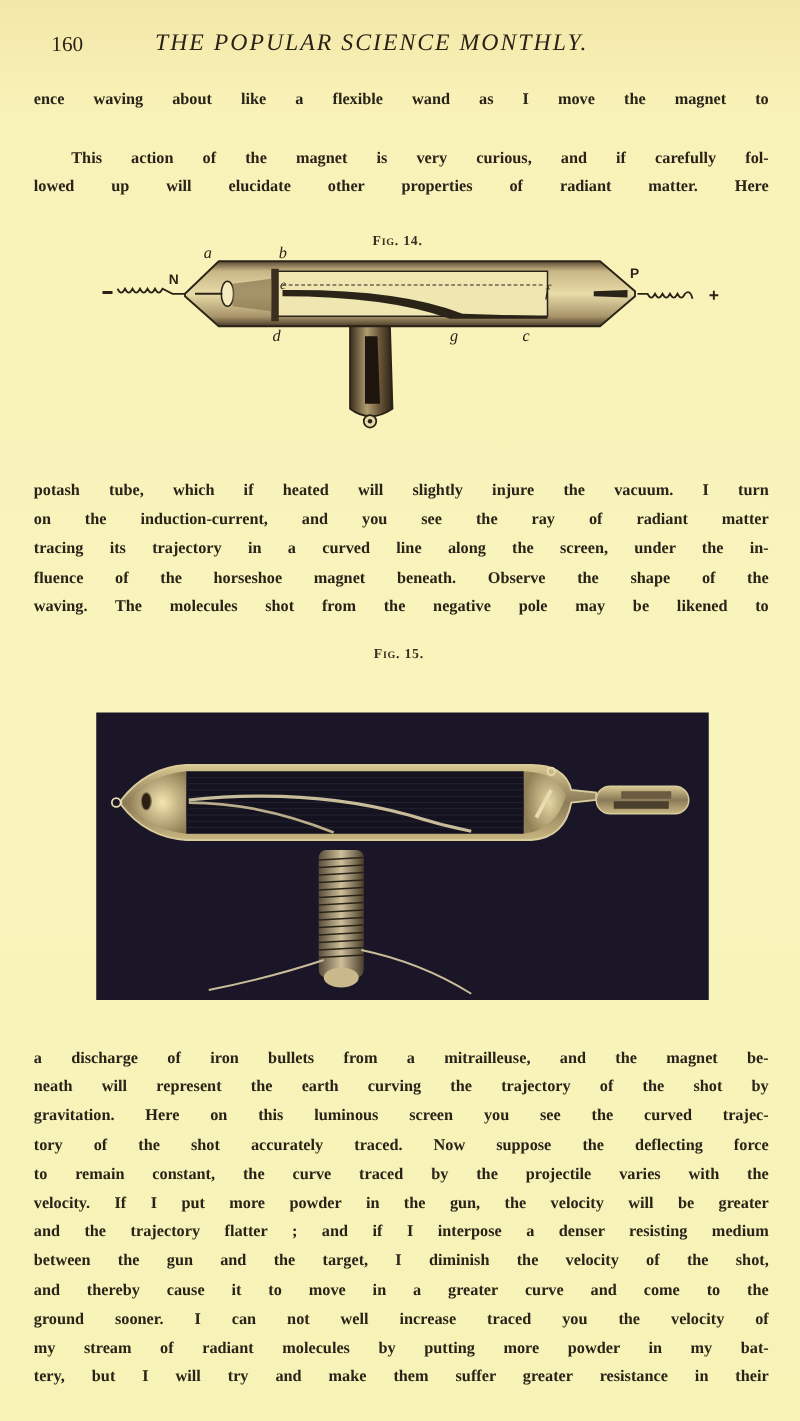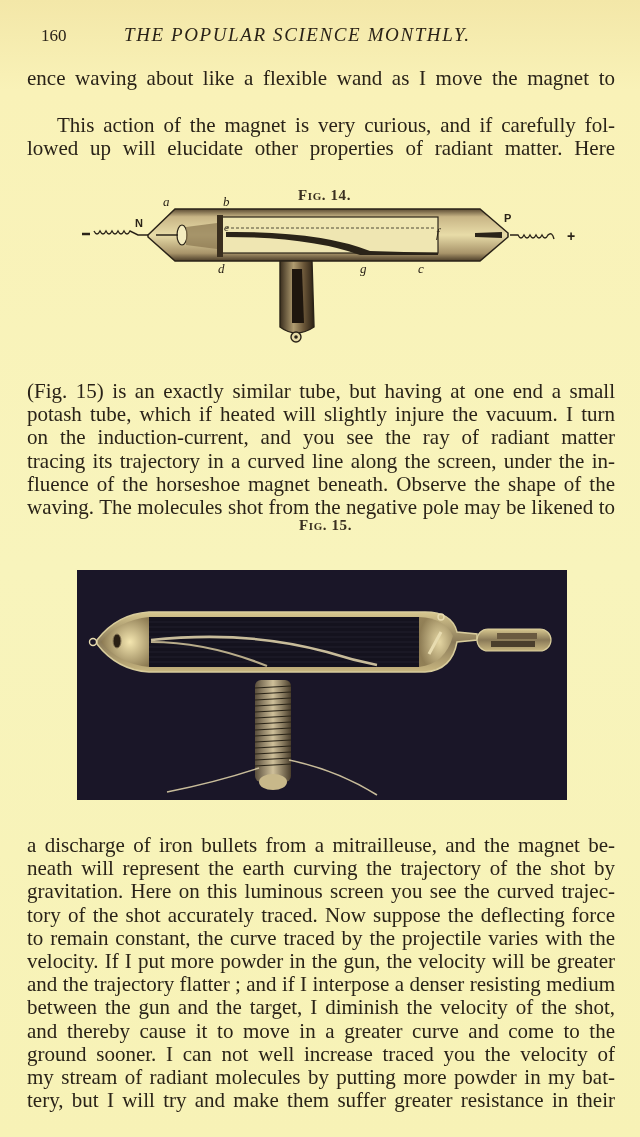--- a/index.html
+++ b/index.html
@@ -15,28 +15,29 @@
       position: absolute; top: 24px; left: 27px; width: 590px;
       font-size: 19px; height: 26px;
     }
     .page-num { position: absolute; left: 14px; top: 2px; font-size: 17px; }
     .running-title {
       position: absolute; left: 97px; top: 0; font-style: italic;
       letter-spacing: 1.6px; font-size: 19px;
     }
     .para {
       position: absolute; left: 27px; width: 588px;
-      font-size: 21px; line-height: 23.2px; text-align: justify;
+      font-size: 13px; line-height: 23.2px; text-align: justify;
       margin: 0;
+      font-weight: bold;
     }
     .para .line { display: block; text-align: justify; text-align-last: justify; white-space: nowrap; }
     .para .line.last { text-align-last: left; }
     .para .line.indent { padding-left: 30px; }
     .fig-caption {
-      position: absolute; font-size: 15px; letter-spacing: 0.6px;
+      position: absolute; font-size: 11px; letter-spacing: 0.6px;
       font-weight: bold; font-variant: small-caps; color: #3a2f20;
     }
     .fig14 { position: absolute; left: 70px; top: 195px; width: 530px; height: 155px; }
     .fig15 {
       position: absolute; left: 77px; top: 570px; width: 490px; height: 230px;
       background: #1a1628;
     }
     .fig14 svg, .fig15 svg { display: block; }
   </style>
 </head>
@@ -112,21 +113,20 @@
     </g>
     <g font-family="Liberation Sans, DejaVu Sans, sans-serif" font-weight="bold" font-size="11" fill="#2a2318">
       <text x="65" y="32">N</text>
       <text x="434" y="27">P</text>
       <text x="497" y="46" font-size="14">+</text>
     </g>
   </svg>
 </div>
 
 <p class="para" style="top:380px;">
-  <span class="line">(Fig. 15) is an exactly similar tube, but having at one end a small</span>
   <span class="line">potash tube, which if heated will slightly injure the vacuum. I turn</span>
   <span class="line">on the induction-current, and you see the ray of radiant matter</span>
   <span class="line">tracing its trajectory in a curved line along the screen, under the in-</span>
   <span class="line">fluence of the horseshoe magnet beneath. Observe the shape of the</span>
   <span class="line">waving. The molecules shot from the negative pole may be likened to</span>
 </p>
 
 <div class="fig-caption" style="left:299px; top:517px;">Fig. 15.</div>
 
 <div class="fig15">

